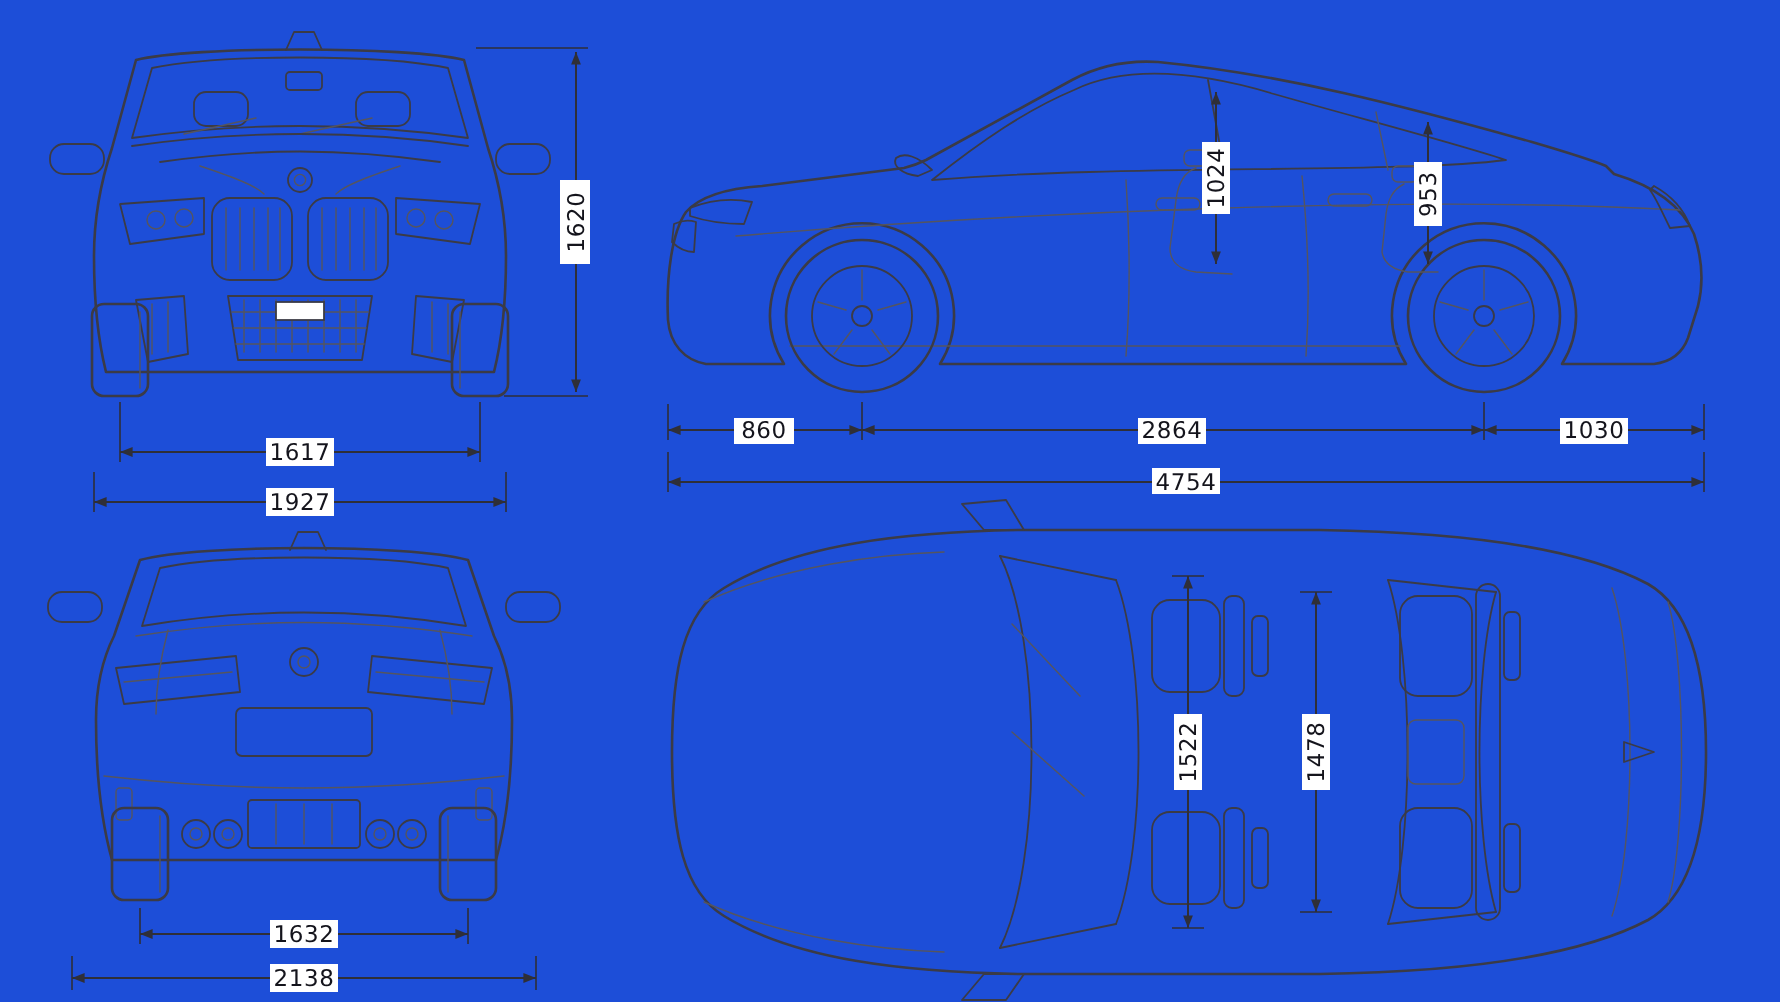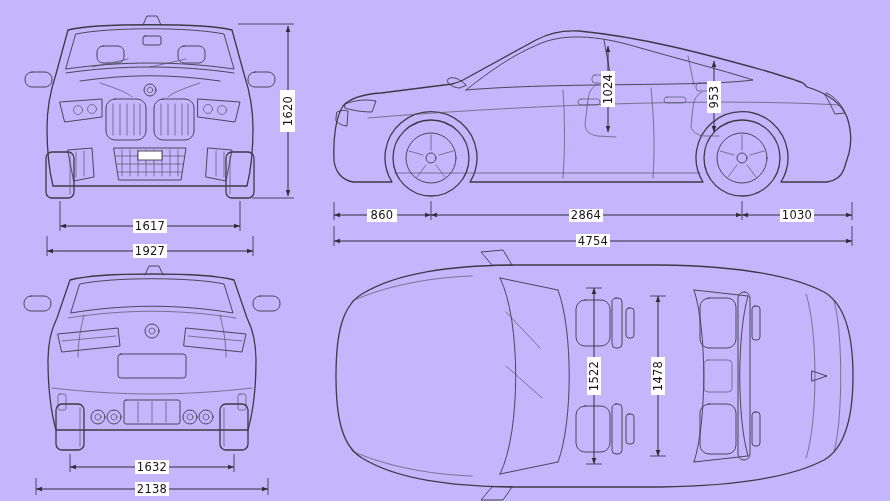--- a/index.html
+++ b/index.html
@@ -1,16 +1,16 @@
 <!DOCTYPE html>
 <html><head>
 <meta charset="utf-8">
 <style>
   html,body{margin:0;padding:0;background:#ffffff;}
-  #stage{width:890px;height:501px;background:#c4b5fd;position:relative;overflow:hidden;
+  #stage{width:890px;height:501px;background:#1d4ed8;position:relative;overflow:hidden;
          font-family:"DejaVu Sans", sans-serif;}
   svg{display:block;}
   .outline{fill:none;stroke:#3b3b46;stroke-width:1.3;stroke-linejoin:round;stroke-linecap:round;}
   .detail{fill:none;stroke:#3b3b46;stroke-width:0.9;stroke-linejoin:round;stroke-linecap:round;}
   .thin{fill:none;stroke:#55555f;stroke-width:0.7;stroke-linejoin:round;stroke-linecap:round;}
   .dim{stroke:#2f2f38;stroke-width:1;fill:none;}
   .ext{stroke:#2f2f38;stroke-width:0.8;fill:none;}
   .label-bg{fill:#ffffff;stroke:none;}
   .dim-label{font-family:"DejaVu Sans",sans-serif;font-size:11.5px;font-weight:500;
              fill:#14141c;letter-spacing:0.3px;}

